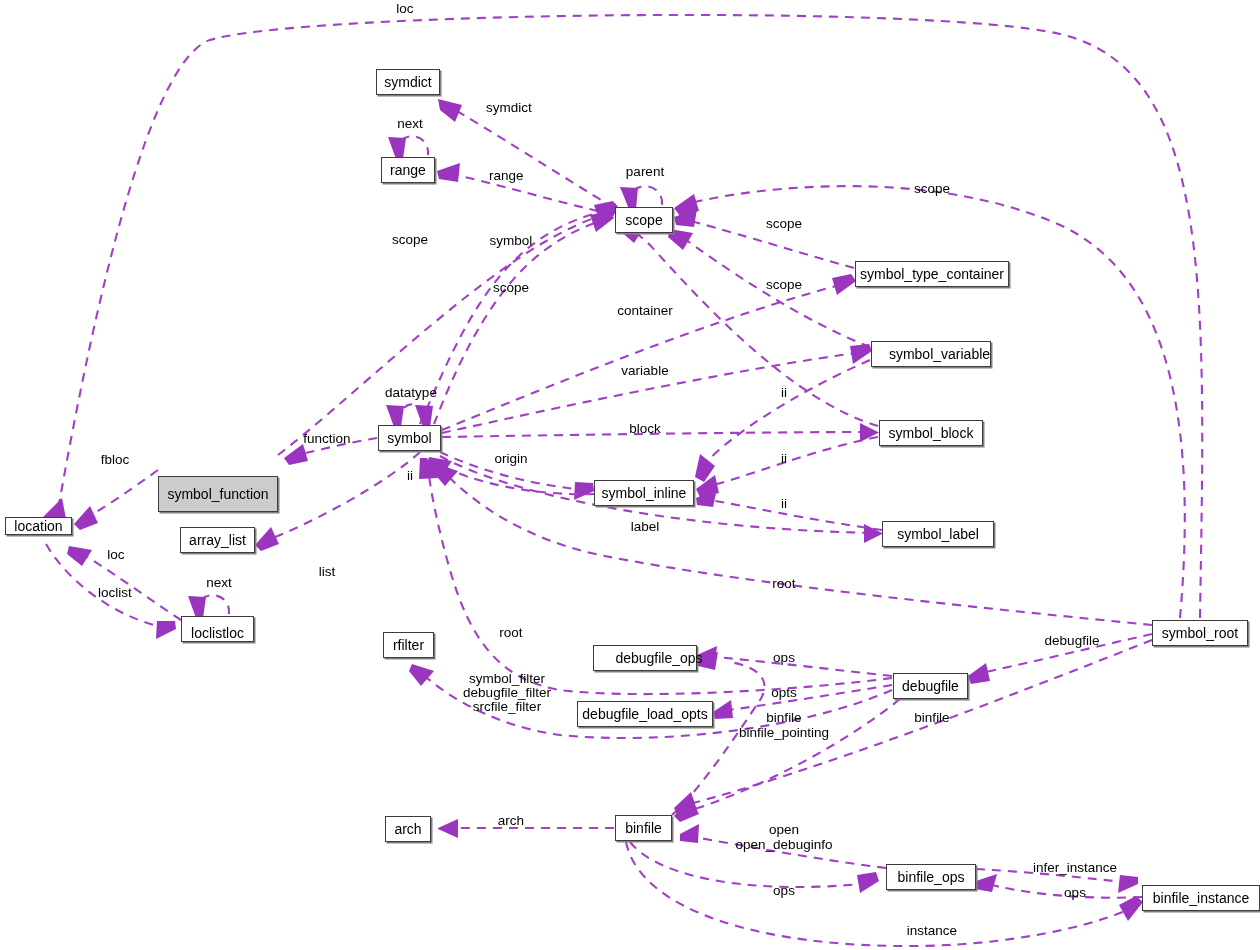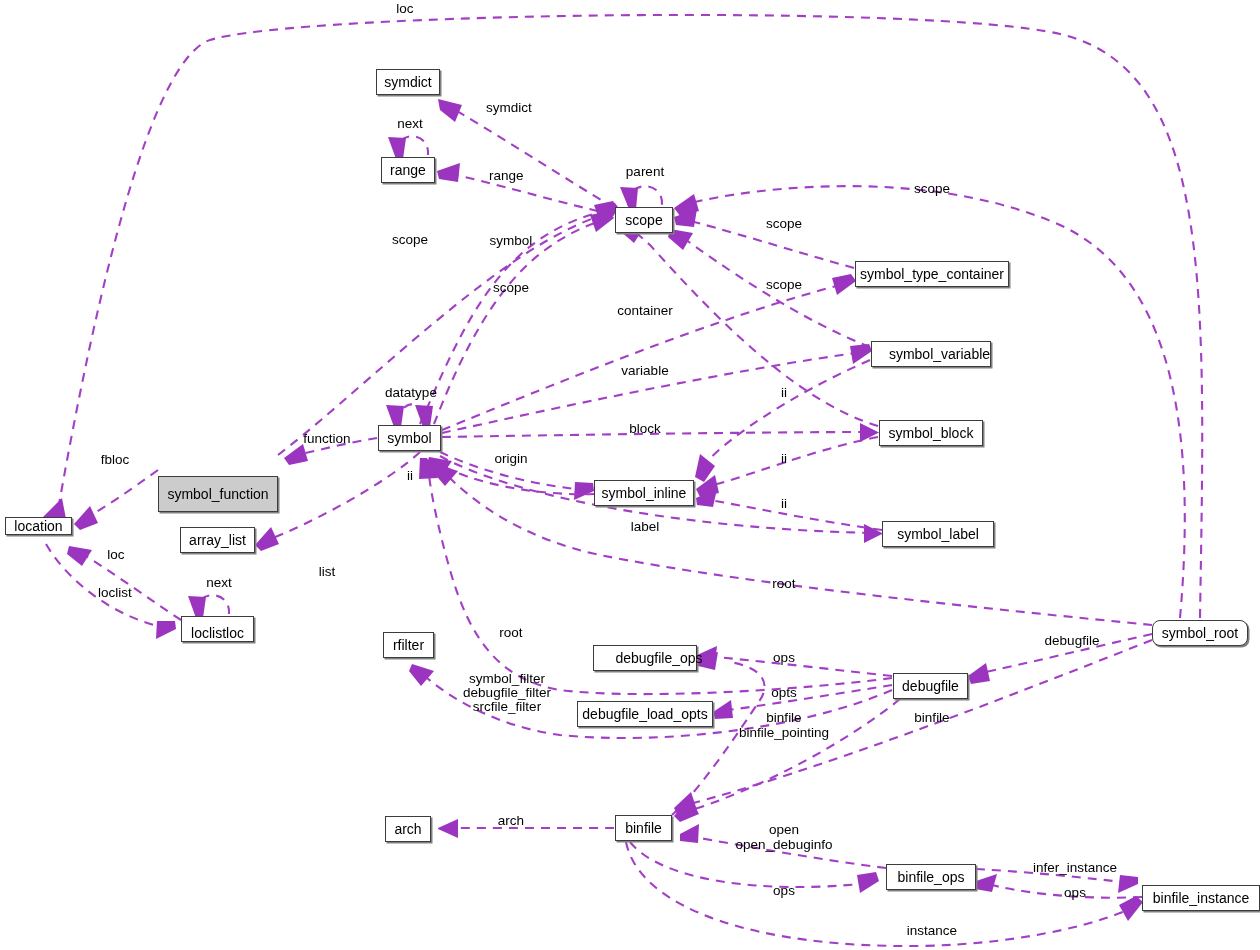--- a/index.html
+++ b/index.html
@@ -326,21 +326,21 @@
     </div>
   <div class="node" style="left:5px;top:517px;width:67px;height:18px;">
       <span>location</span>
     </div>
   <div class="node" style="left:180px;top:527px;width:75px;height:26px;">
       <span>array_list</span>
     </div>
   <div class="node" style="left:181px;top:616px;width:73px;height:26px;align-items:flex-end;">
       <span>loclistloc</span>
     </div>
-  <div class="node" style="left:1152px;top:620px;width:96px;height:26px;border-radius:8px;">
+  <div class="node" style="left:1152px;top:620px;width:96px;height:26px;">
       <span>symbol_root</span>
     </div>
   <div class="node" style="left:383px;top:632px;width:51px;height:26px;">
       <span>rfilter</span>
     </div>
   <div class="node" style="left:593px;top:645px;width:104px;height:26px;padding-left:28px;">
       <span>debugfile_ops</span>
     </div>
   <div class="node" style="left:893px;top:673px;width:75px;height:26px;">
       <span>debugfile</span>

